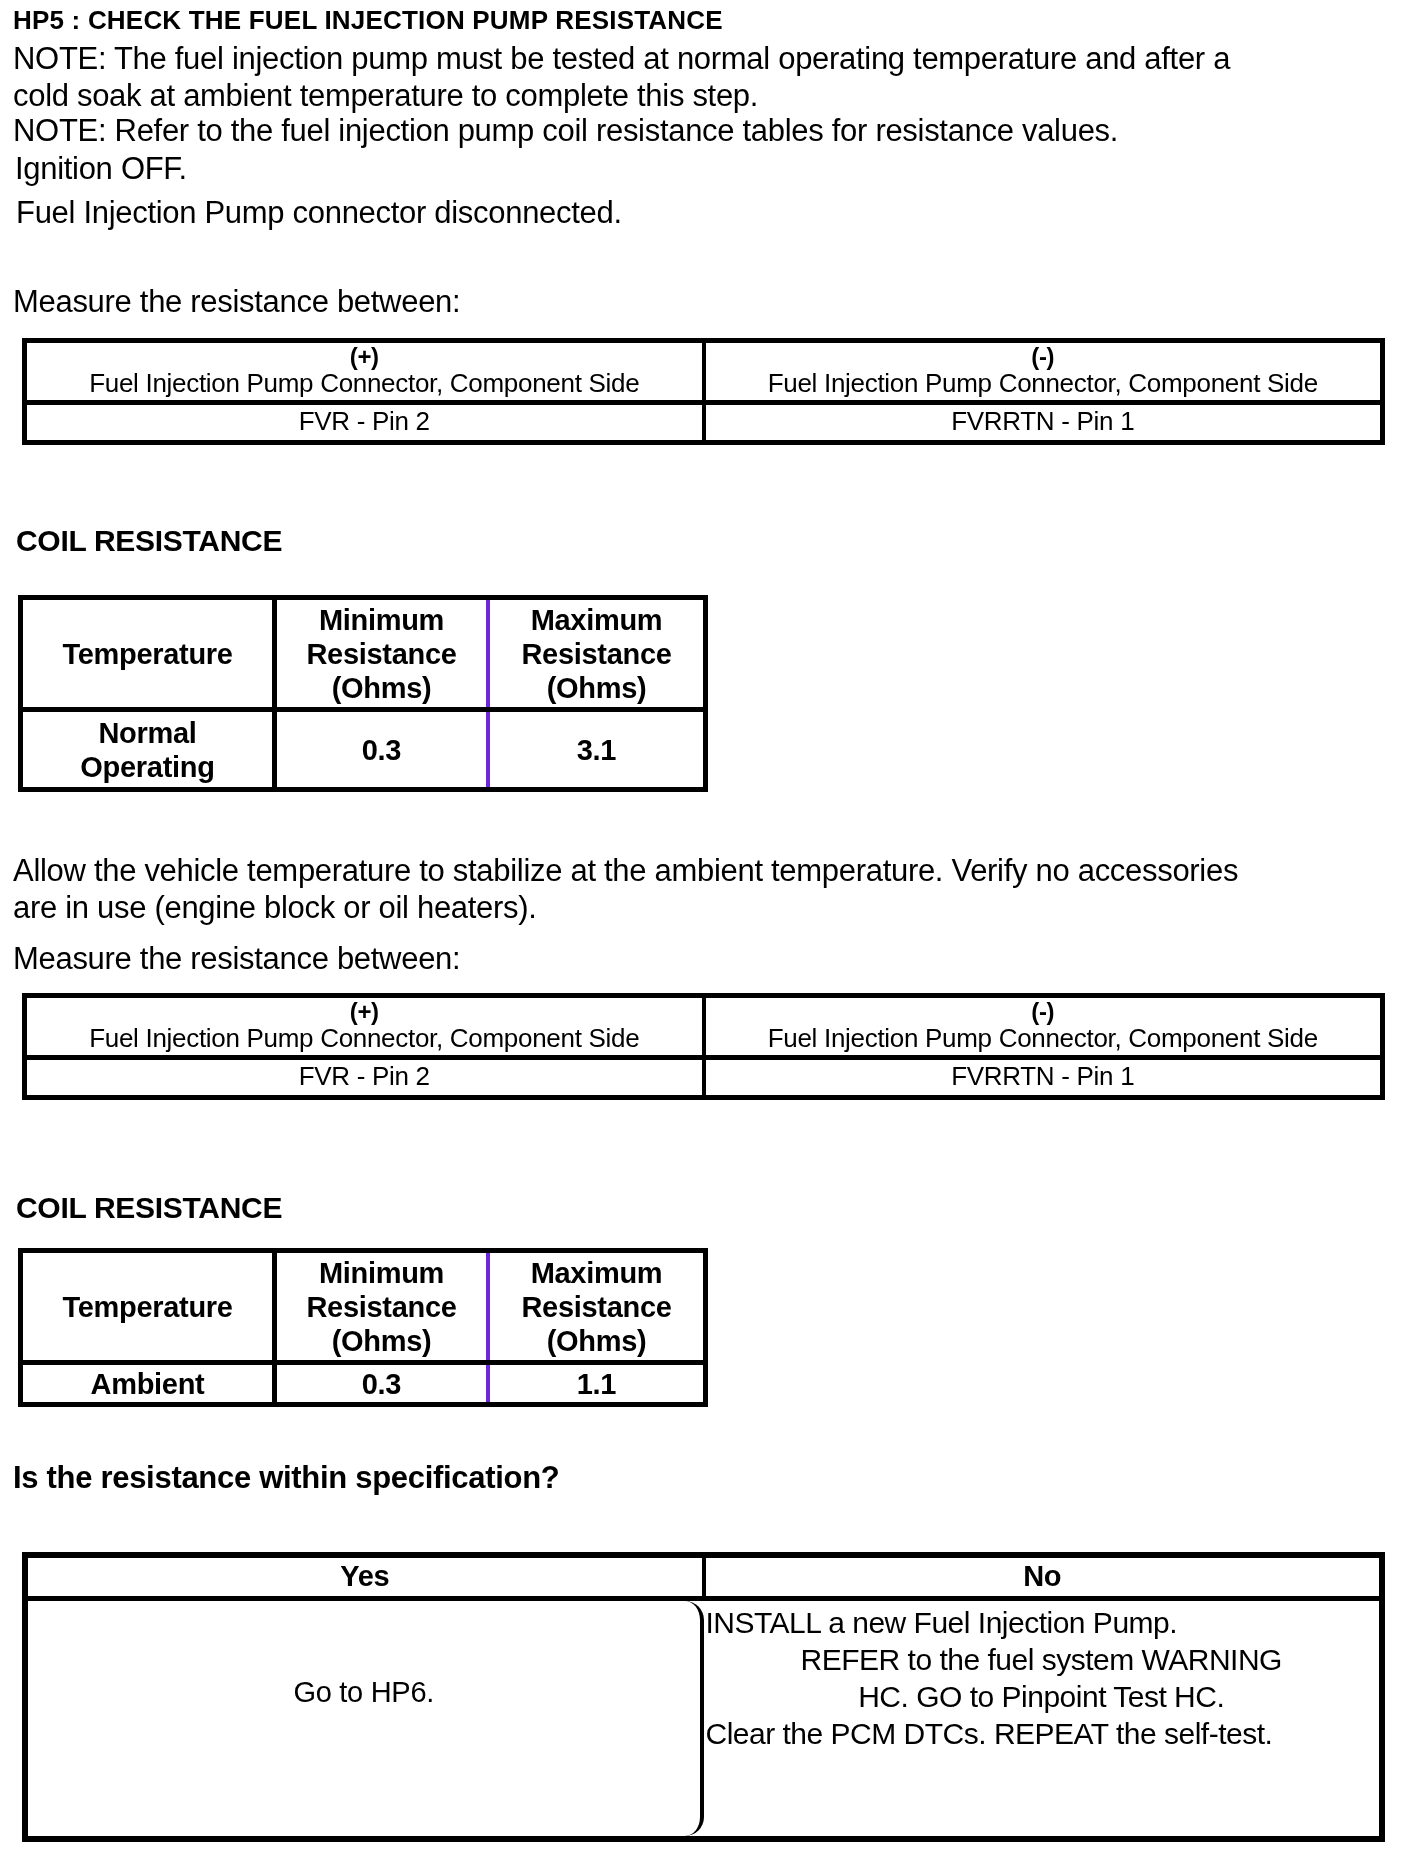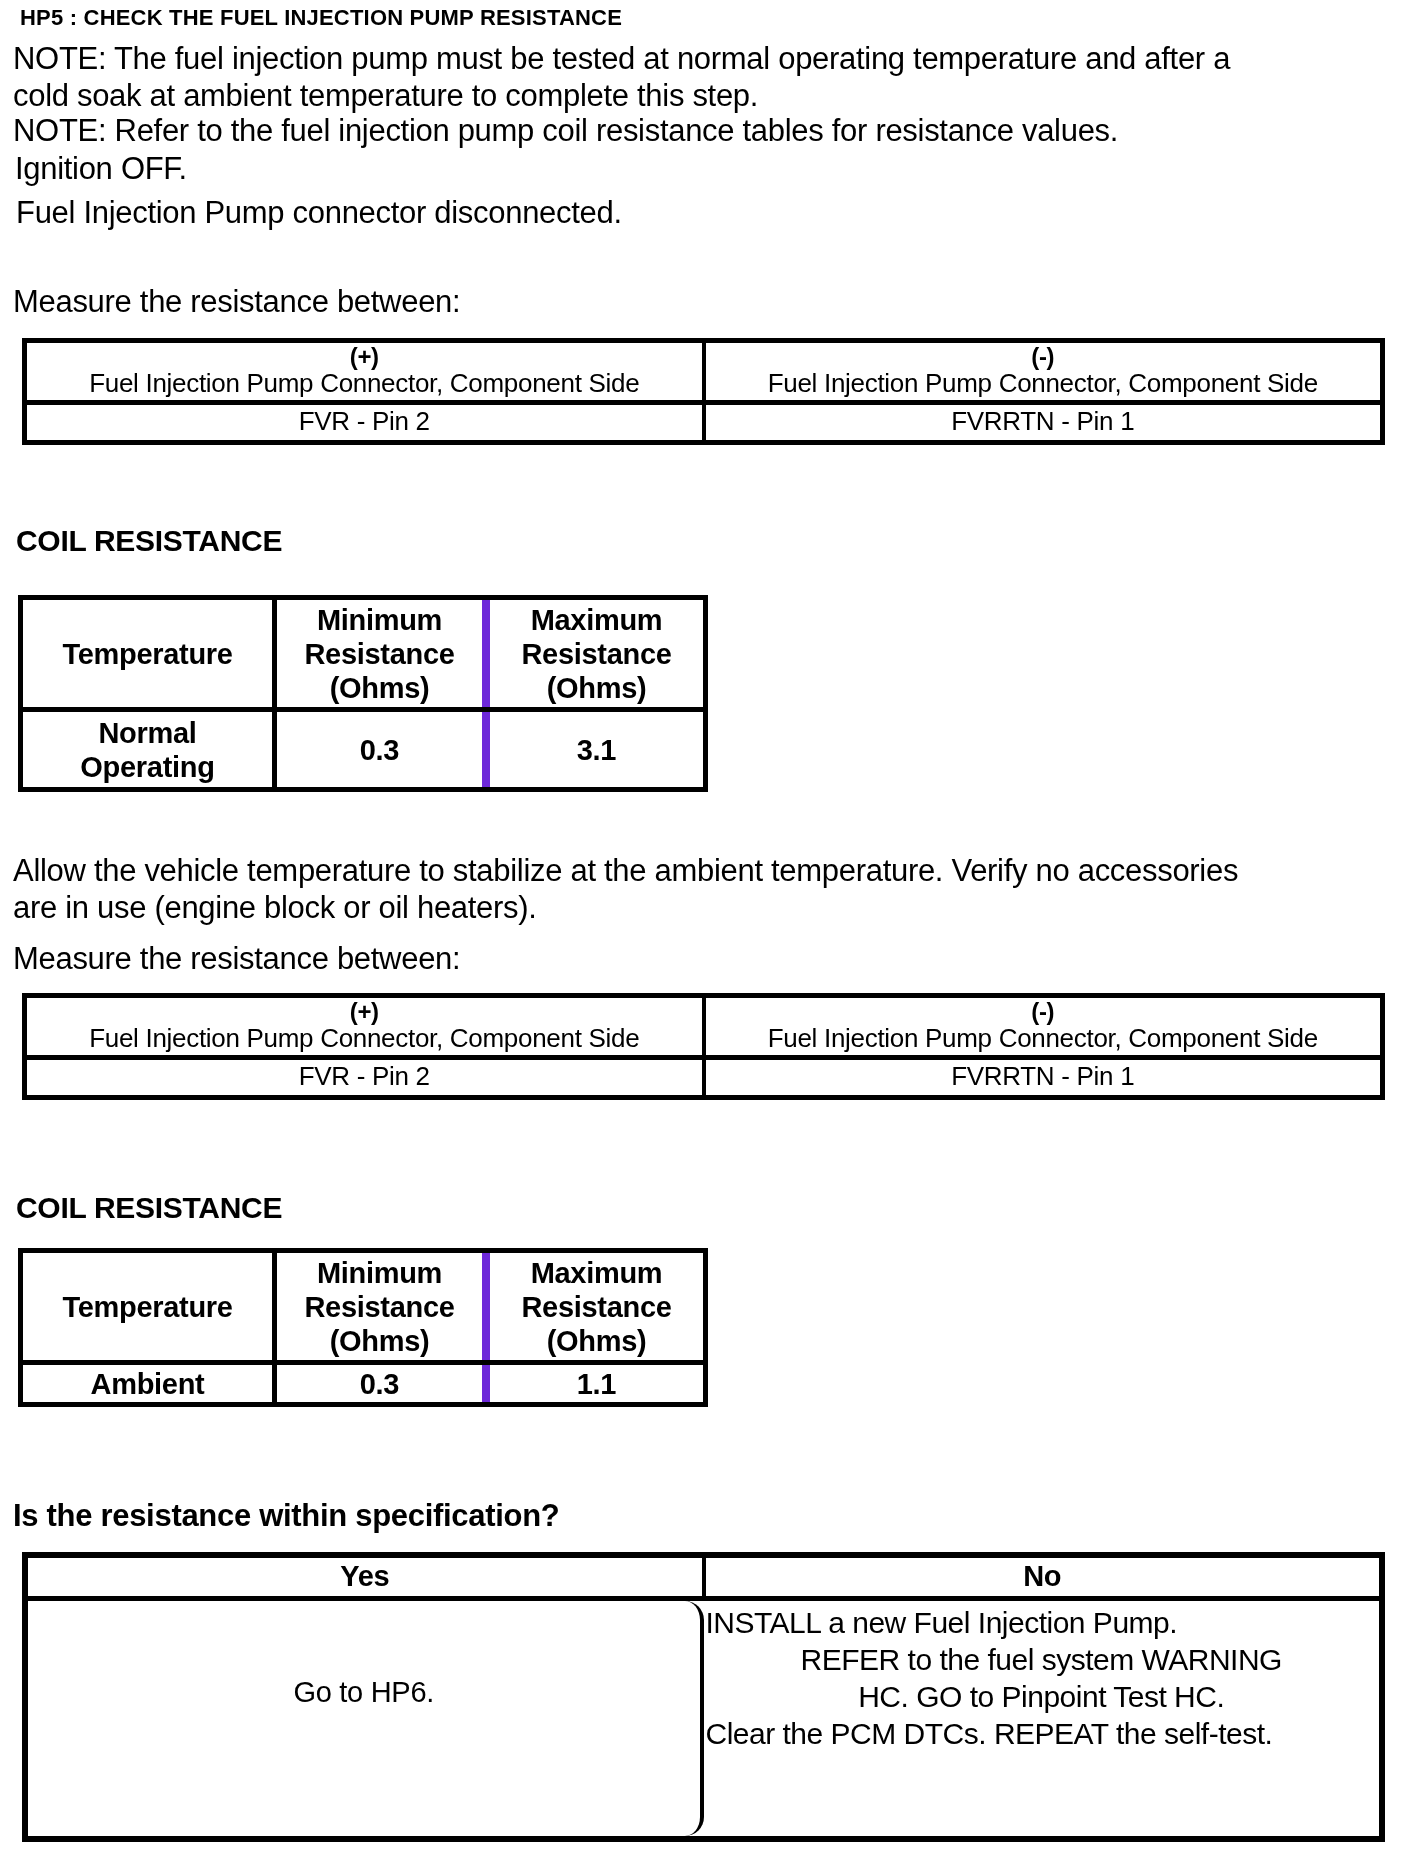--- a/index.html
+++ b/index.html
@@ -6,21 +6,21 @@
   body {
     width:1408px; height:1876px; position:relative;
     font-family:"Liberation Sans", sans-serif; color:#000;
     -webkit-font-smoothing:none;
   }
   .abs { position:absolute; }
   .nowrap { white-space:nowrap; }
   .body-text { font-size:31px; line-height:37px; letter-spacing:-0.3px; }
 
   
-  .page-title { left:20px; top:5px; font-size:22px; font-weight:bold; letter-spacing:0.2px; }
+  .page-title { left:13px; top:5px; font-size:26px; font-weight:bold; letter-spacing:0.2px; }
 
   
   .note1 { left:13px; top:40px; }
   .note2 { left:13px; top:112px; }
   .ignition { left:15px; top:150px; }
   .connector { left:16px; top:194px; }
   .measure1 { left:13px; top:283px; }
 
   
   .pin-table {
@@ -53,32 +53,32 @@
   .coil-table-1 { top:595px; }
   .coil-table-2 { top:1248px; }
   .coil-row { display:flex; }
   .coil-header-row { border-bottom:5px solid #000; }
   .coil-cell {
     box-sizing:border-box; text-align:center;
     display:flex; align-items:center; justify-content:center;
     white-space:pre-line; padding:2px 4px;
   }
   .coil-cell.c1 { width:254px; border-right:5px solid #000; }
-  .coil-cell.c2 { width:213px; border-right:8px solid #6d28d9; }
+  .coil-cell.c2 { width:213px; border-right:4px solid #6d28d9; }
   .coil-cell.c3 { width:213px; }
   .coil-header-row .coil-cell { height:107px; }
   .coil-table-1 .coil-data-row .coil-cell { height:75px; }
   .coil-table-2 .coil-data-row .coil-cell { height:37px; }
 
   
   .allow-para { left:13px; top:852px; }
   .measure2 { left:13px; top:940px; }
 
   
-  .question { left:13px; top:1460px; font-size:31px; font-weight:bold; letter-spacing:-0.3px;margin-top:38px; }
+  .question { left:13px; top:1460px; font-size:31px; font-weight:bold; letter-spacing:-0.3px; }
 
   
   .answer-table {
     left:22px; top:1552px; width:1363px; height:290px; box-sizing:border-box;
     border:6px solid #000; background:#fff; display:flex; flex-direction:column;
   }
   .answer-header-row { display:flex; border-bottom:5px solid #000; }
   .answer-header-cell {
     flex:1 1 0; text-align:center; font-weight:bold; font-size:29px;
     line-height:33px; padding:2px 4px 3px 4px; letter-spacing:-0.3px;

